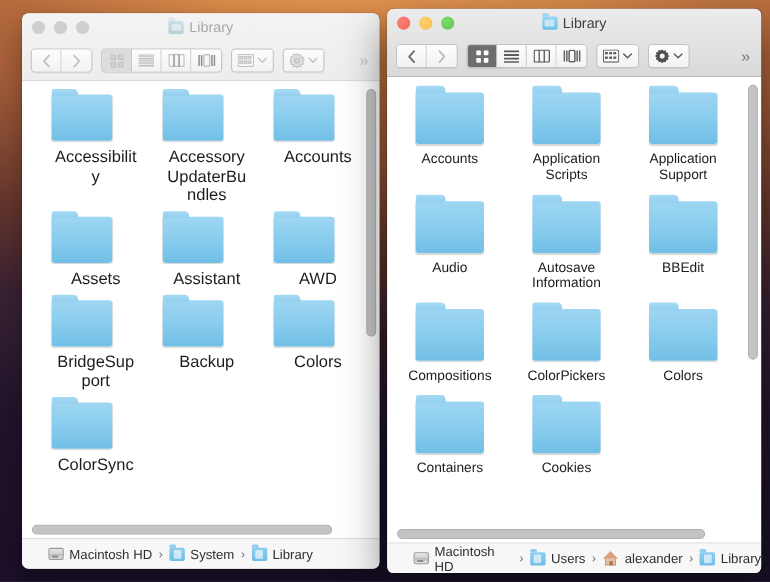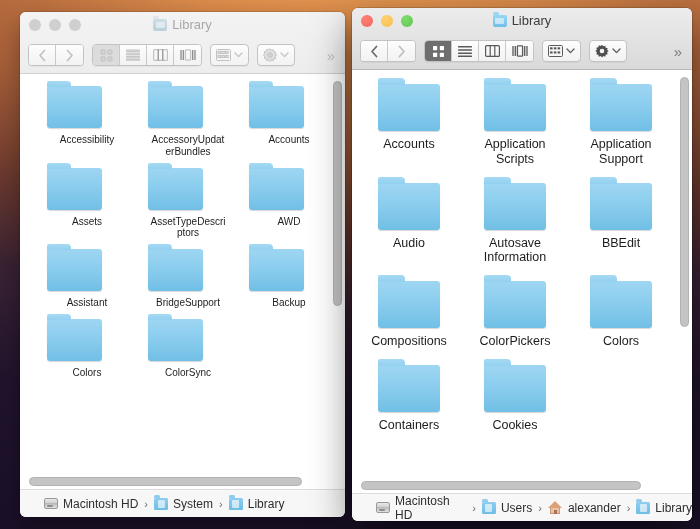--- a/index.html
+++ b/index.html
@@ -198,21 +198,21 @@
   .window.active .folder::before { top: -6px; width: 27px; height: 7px; }
 
   .label {
     margin-top: 6px;
     text-align: center;
     color: #1d1d1d;
     line-height: 1.18;
     max-width: 96%;
     word-break: break-word;
   }
-  .window.inactive .label { font-size: 10px; margin-left: 25px; }
+  .window.inactive .label { font-size: 15px; margin-left: 25px; }
   .window.active .label { font-size: 12.5px; }
 
   
   .vscroll {
     position: absolute;
     top: 3px; right: 3px;
     width: 9px; bottom: 3px;
   }
   .vthumb {
     position: absolute;
@@ -405,29 +405,25 @@
         <div class="item">
             <div class="folder"></div>
             <div class="label">Accounts</div>
           </div>
         <div class="item">
             <div class="folder"></div>
             <div class="label">Assets</div>
           </div>
         <div class="item">
             <div class="folder"></div>
-            <div class="label">AssetTypeDescriptors</div>
+            <div class="label">Assistant</div>
           </div>
         <div class="item">
             <div class="folder"></div>
             <div class="label">AWD</div>
-          </div>
-        <div class="item">
-            <div class="folder"></div>
-            <div class="label">Assistant</div>
           </div>
         <div class="item">
             <div class="folder"></div>
             <div class="label">BridgeSupport</div>
           </div>
         <div class="item">
             <div class="folder"></div>
             <div class="label">Backup</div>
           </div>
         <div class="item">

